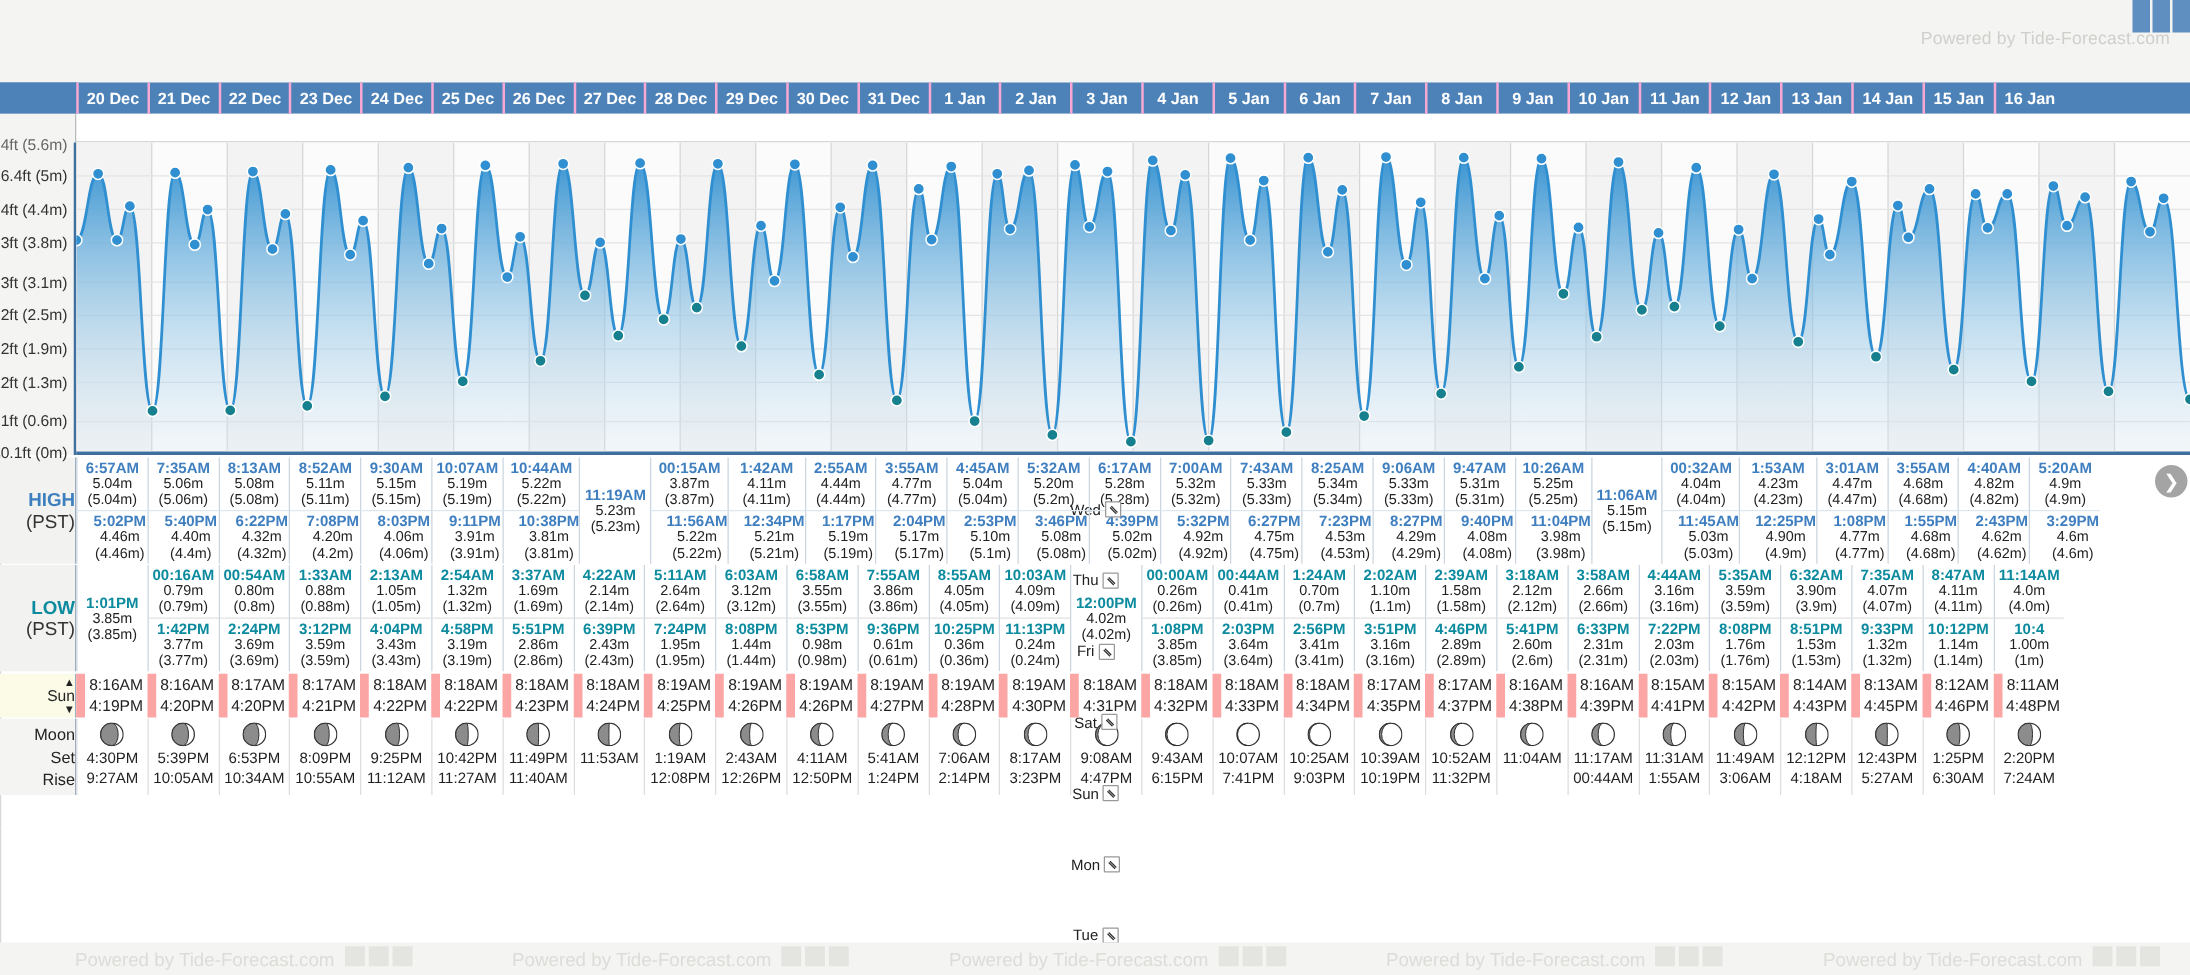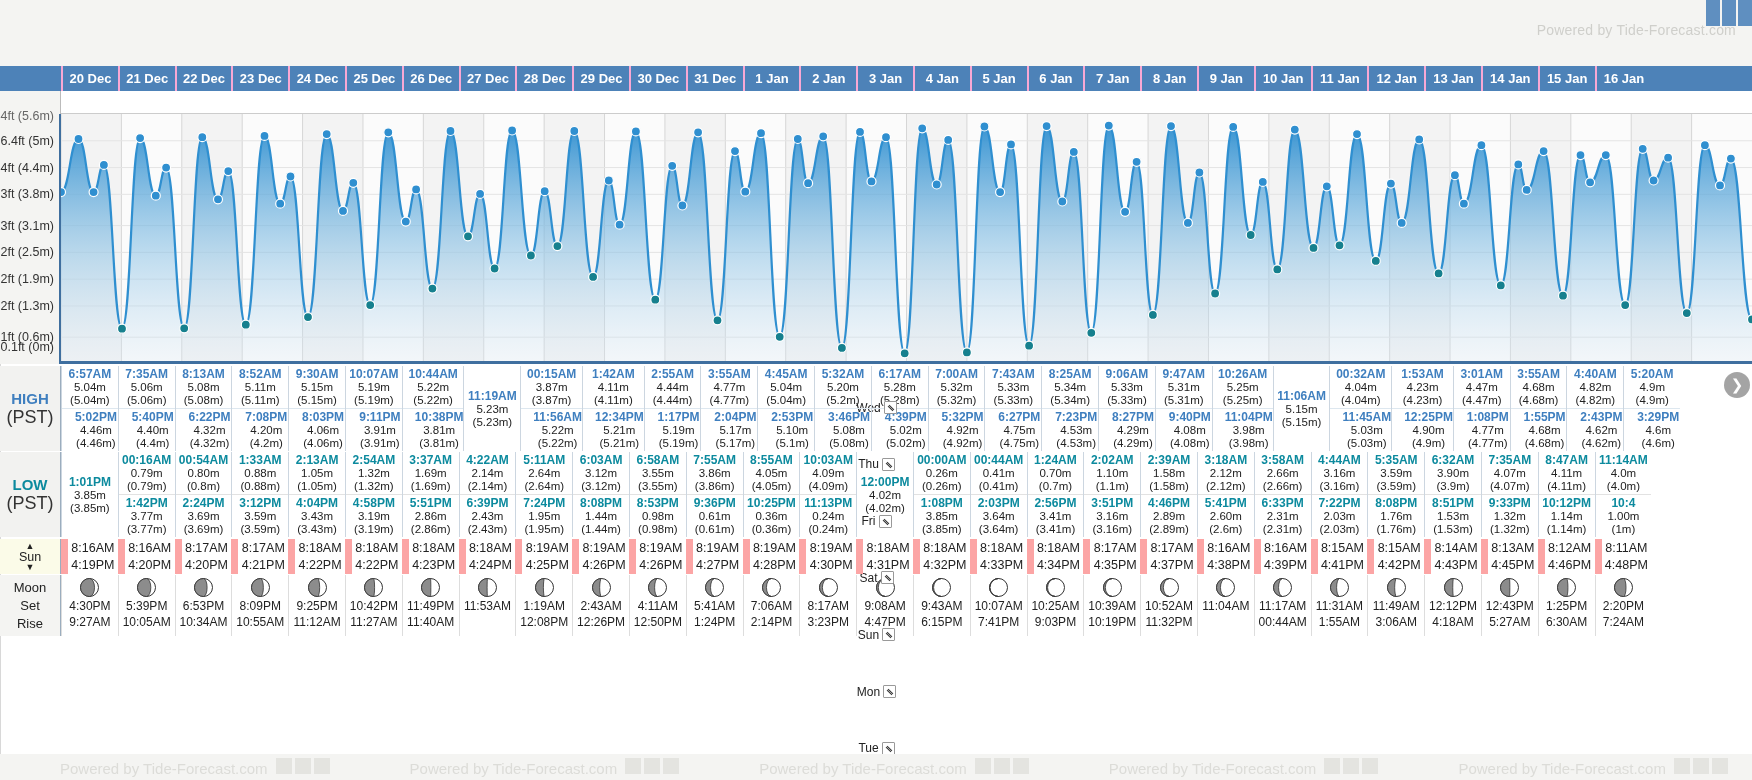--- a/index.html
+++ b/index.html
@@ -48,24 +48,24 @@
            border-right:2px solid #3f6f9f; }
   .yaxis span { position:absolute; right:5px; font-size:12.5px; color:#333;
                 transform:translateY(-50%); white-space:nowrap; }
   .plot { flex:1; position:relative; overflow:hidden;
           border-bottom:3px solid #3f6f9f; }
   .plot svg { display:block; }
 
   
   .tbl { display:flex; font-size:12px; }
   .rowlab { width:61px; flex:0 0 61px; display:flex; flex-direction:column;
-            align-items:center; justify-content:center; background:#f2f2f0;
+            align-items:flex-end; justify-content:center; background:#f2f2f0;
             border-right:1px solid #9badbe; }
   .rowlab .big { font-weight:bold; font-size:15px; }
-  .rowlab .sm { font-size:18px; color:#333; }
+  .rowlab .sm { font-size:15px; color:#333; }
   .cells { flex:1; display:flex; }
   .cell { flex:0 0 56.8px; border-left:1px solid #ccd6e0; display:flex;
           flex-direction:column; justify-content:center; }
   .ev { text-align:center; padding:1px 0; }
   .ev .t { font-weight:bold; font-size:12px; line-height:14px; }
   .ev .v { font-size:11.5px; line-height:13px; color:#222; }
   .high { background:#f3f8fc; }
   .high .rowlab { background:#f2f2f0; }
   .high .t { color:#3f7fbf; }
   .high .ev + .ev { border-top:1px solid #dde7ef;padding-left:12px; }
@@ -273,21 +273,21 @@
   <div class="chart-wrap">
     <div class="yaxis" id="yaxis">
         <span style="top: 26.7857px;">16.4ft (5m)</span>
         <span style="top: 53.5714px;">14.4ft (4.4m)</span>
         <span style="top: 80.3571px;">12.3ft (3.8m)</span>
         <span style="top: 111.607px;">10.3ft (3.1m)</span>
         <span style="top: 138.393px;">8.2ft (2.5m)</span>
         <span style="top: 165.179px;">6.2ft (1.9m)</span>
         <span style="top: 191.964px;">4.2ft (1.3m)</span>
         <span style="top: 223.214px;">2.1ft (0.6m)</span>
-        <span style="top: 233px;">0.1ft (0m)</span>
+        <span style="top: 248px;">0.1ft (0m)</span>
         <span style="top: 2.23214px; color: rgb(102, 102, 102);">18.4ft (5.6m)</span>
       </div>
     <div class="plot" id="plot">
         <svg width="1691" height="250" viewBox="0 0 1691 250">
           <defs>
             <linearGradient id="tg" x1="0" y1="0" x2="0" y2="1">
               <stop offset="0%" stop-color="#2f8fd0" stop-opacity="0.95"></stop>
               <stop offset="55%" stop-color="#8fc4e6" stop-opacity="0.55"></stop>
               <stop offset="100%" stop-color="#dceaf5" stop-opacity="0.25"></stop>
             </linearGradient>

